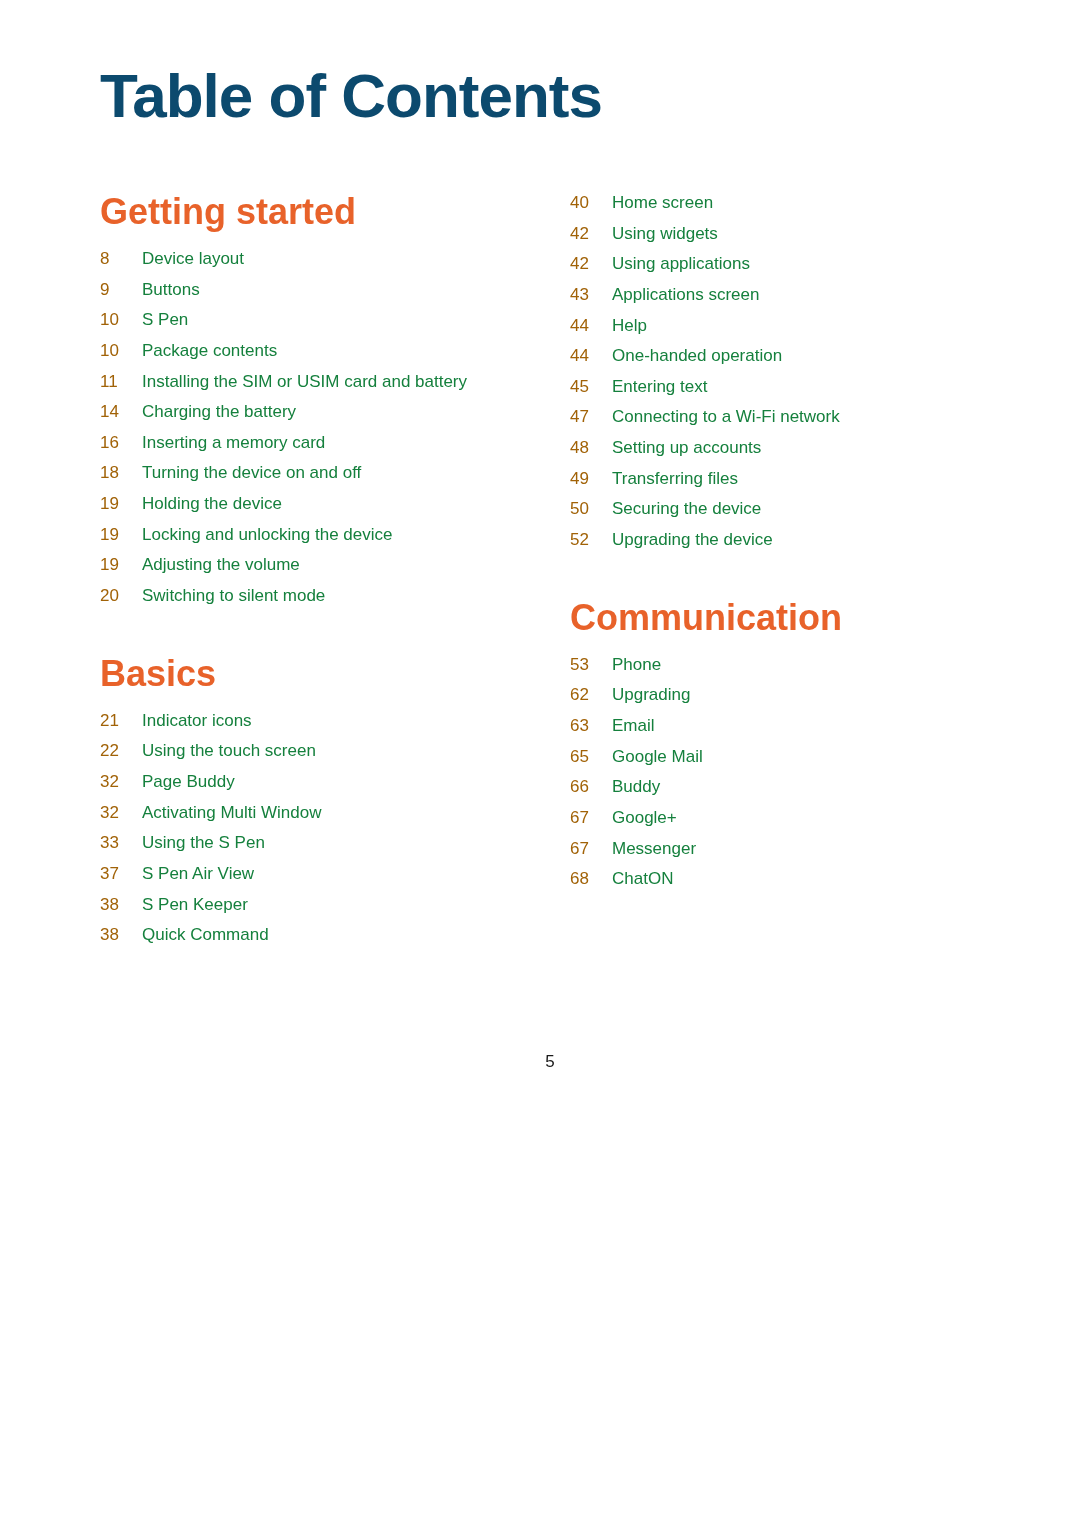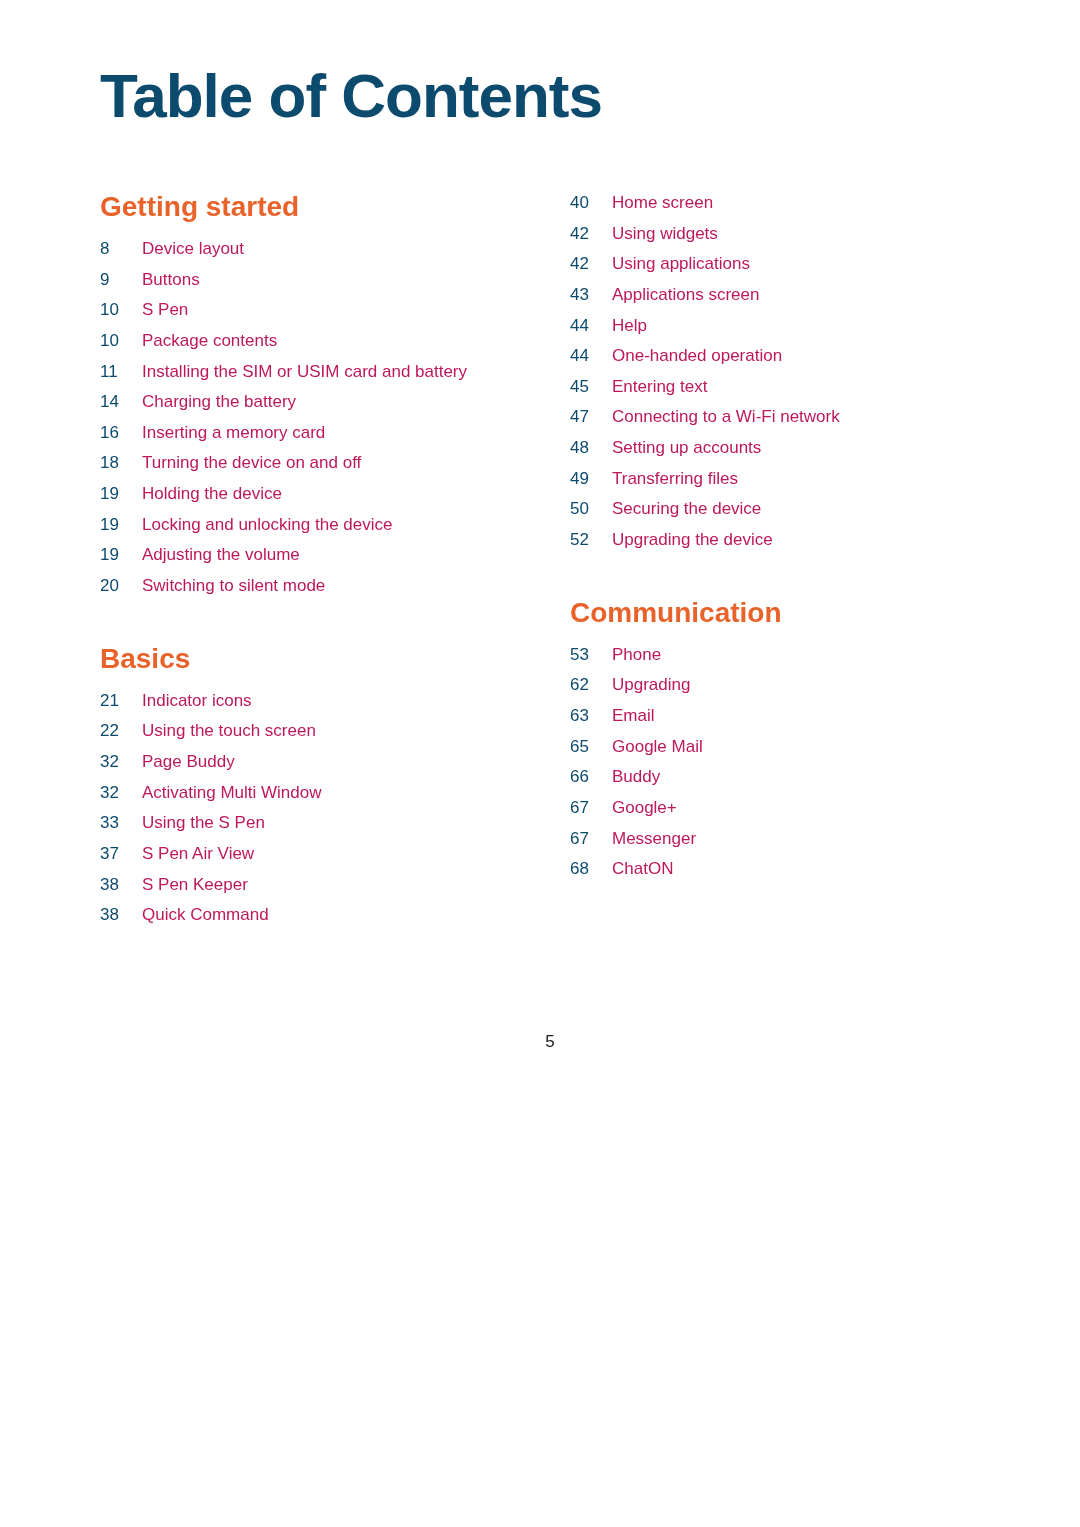--- a/index.html
+++ b/index.html
@@ -39,47 +39,47 @@
     .col-right {
       width: 50%;
       padding-left: 20px;
     }
 
     .section {
       margin-bottom: 44px;
     }
 
     .section-title {
-      font-size: 28px;
+      font-size: 36px;
       font-weight: 700;
       color: #e8622a;
       margin-bottom: 14px;
     }
 
     .toc-list {
       list-style: none;
     }
 
     .toc-item {
       display: flex;
       align-items: flex-start;
       margin-bottom: 6px;
       font-size: 17px;
       line-height: 1.45;
     }
 
     .toc-num {
       min-width: 42px;
-      color: #0c4a6e;
+      color: #a16207;
       font-size: 17px;
       flex-shrink: 0;
     }
 
     .toc-label {
-      color: #be185d;
+      color: #15803d;
       font-size: 17px;
     }
 
     .page-number {
       text-align: center;
       margin-top: 60px;
       font-size: 17px;
       color: #1a1a1a;
     }
   </style>

